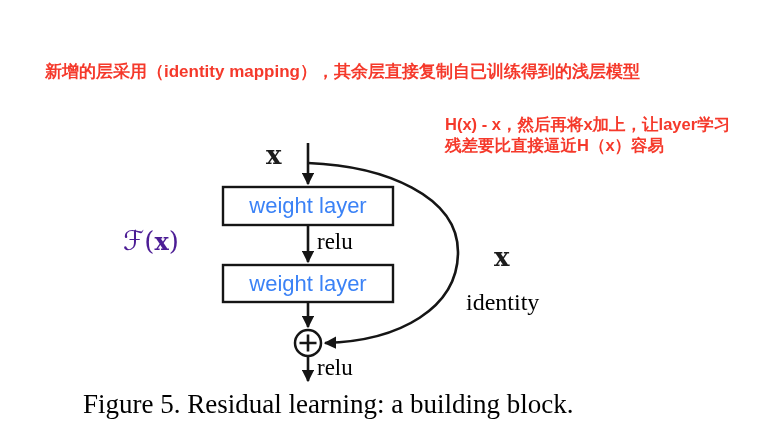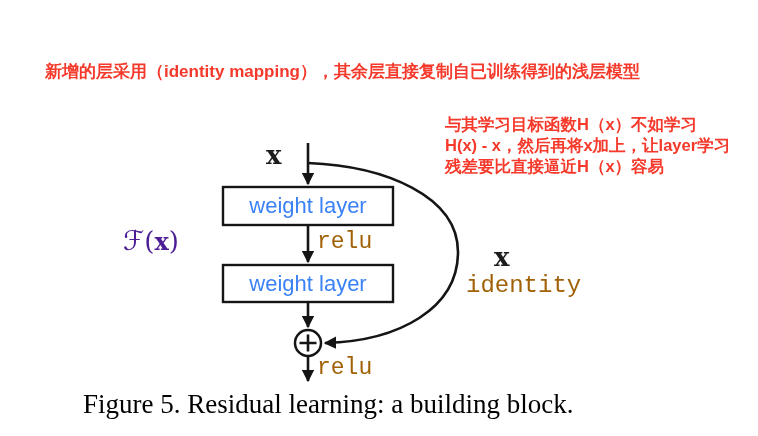--- a/index.html
+++ b/index.html
@@ -28,22 +28,22 @@
     font-size:16.5px;line-height:21px;
     white-space:nowrap;
   }
   svg.diagram{left:0;top:0;}
   .box-label{
     display:flex;align-items:center;justify-content:center;
     font-size:22px;color:#3b82f6;
     font-family:"Liberation Sans", sans-serif;
   }
   .sans-label{
-    font-size:23px;color:#a16207;
-    font-family:Liberation Mono, monospace;
+    font-size:23px;color:#000000;
+    font-family:Liberation Serif, serif;
     white-space:nowrap;
   }
   .math-label{white-space:nowrap;color:#4c1d95;}
   .mfunc{
     font-family:"DejaVu Sans","DejaVu Serif",serif;
     font-size:27px;
   }
   .mparen{
     font-family:"DejaVu Serif","Liberation Serif",serif;
     font-size:26px;
@@ -67,21 +67,20 @@
   }
 </style>
 </head>
 <body>
 
 <div class="stage">
 
   <div class="abs red-note top-note">新增的层采用（identity mapping），其余层直接复制自已训练得到的浅层模型</div>
 
   <div class="abs red-note side-note">
-    <div>与其学习目标函数H（x）不如学习</div>
     <div>H(x) - x，然后再将x加上，让layer学习</div>
     <div>残差要比直接逼近H（x）容易</div>
   </div>
 
   <svg class="abs diagram" width="758" height="436" viewBox="0 0 758 436">
     <defs>
       <marker id="arrow" viewBox="0 0 10 10" refX="9" refY="5" markerWidth="4.8" markerHeight="4.8" orient="auto">
         <path d="M0,0 L10,5 L0,10 z" fill="#151515"></path>
       </marker>
     </defs>
@@ -113,20 +112,20 @@
   <div class="abs sans-label" style="left:317px;top:229px;">relu</div>
 
   <div class="abs math-label" style="left:123px;top:225px;">
     <span class="mfunc">ℱ</span><span class="mparen">(</span><span class="mx">x</span><span class="mparen">)</span>
   </div>
 
   <div class="abs box-label" style="left:223px;top:265px;width:170px;height:37px;">weight layer</div>
 
   <div class="abs mbigx" style="left:494px;top:242px;">x</div>
 
-  <div class="abs sans-label" style="left:466px;top:272px;font-size:24px;">identity</div>
+  <div class="abs sans-label" style="left:466px;top:289px;font-size:24px;">identity</div>
 
 
   <div class="abs sans-label" style="left:317px;top:355px;">relu</div>
 
   <div class="abs caption">Figure 5. Residual learning: a building block.</div>
 
 </div>
 
 </body></html>

